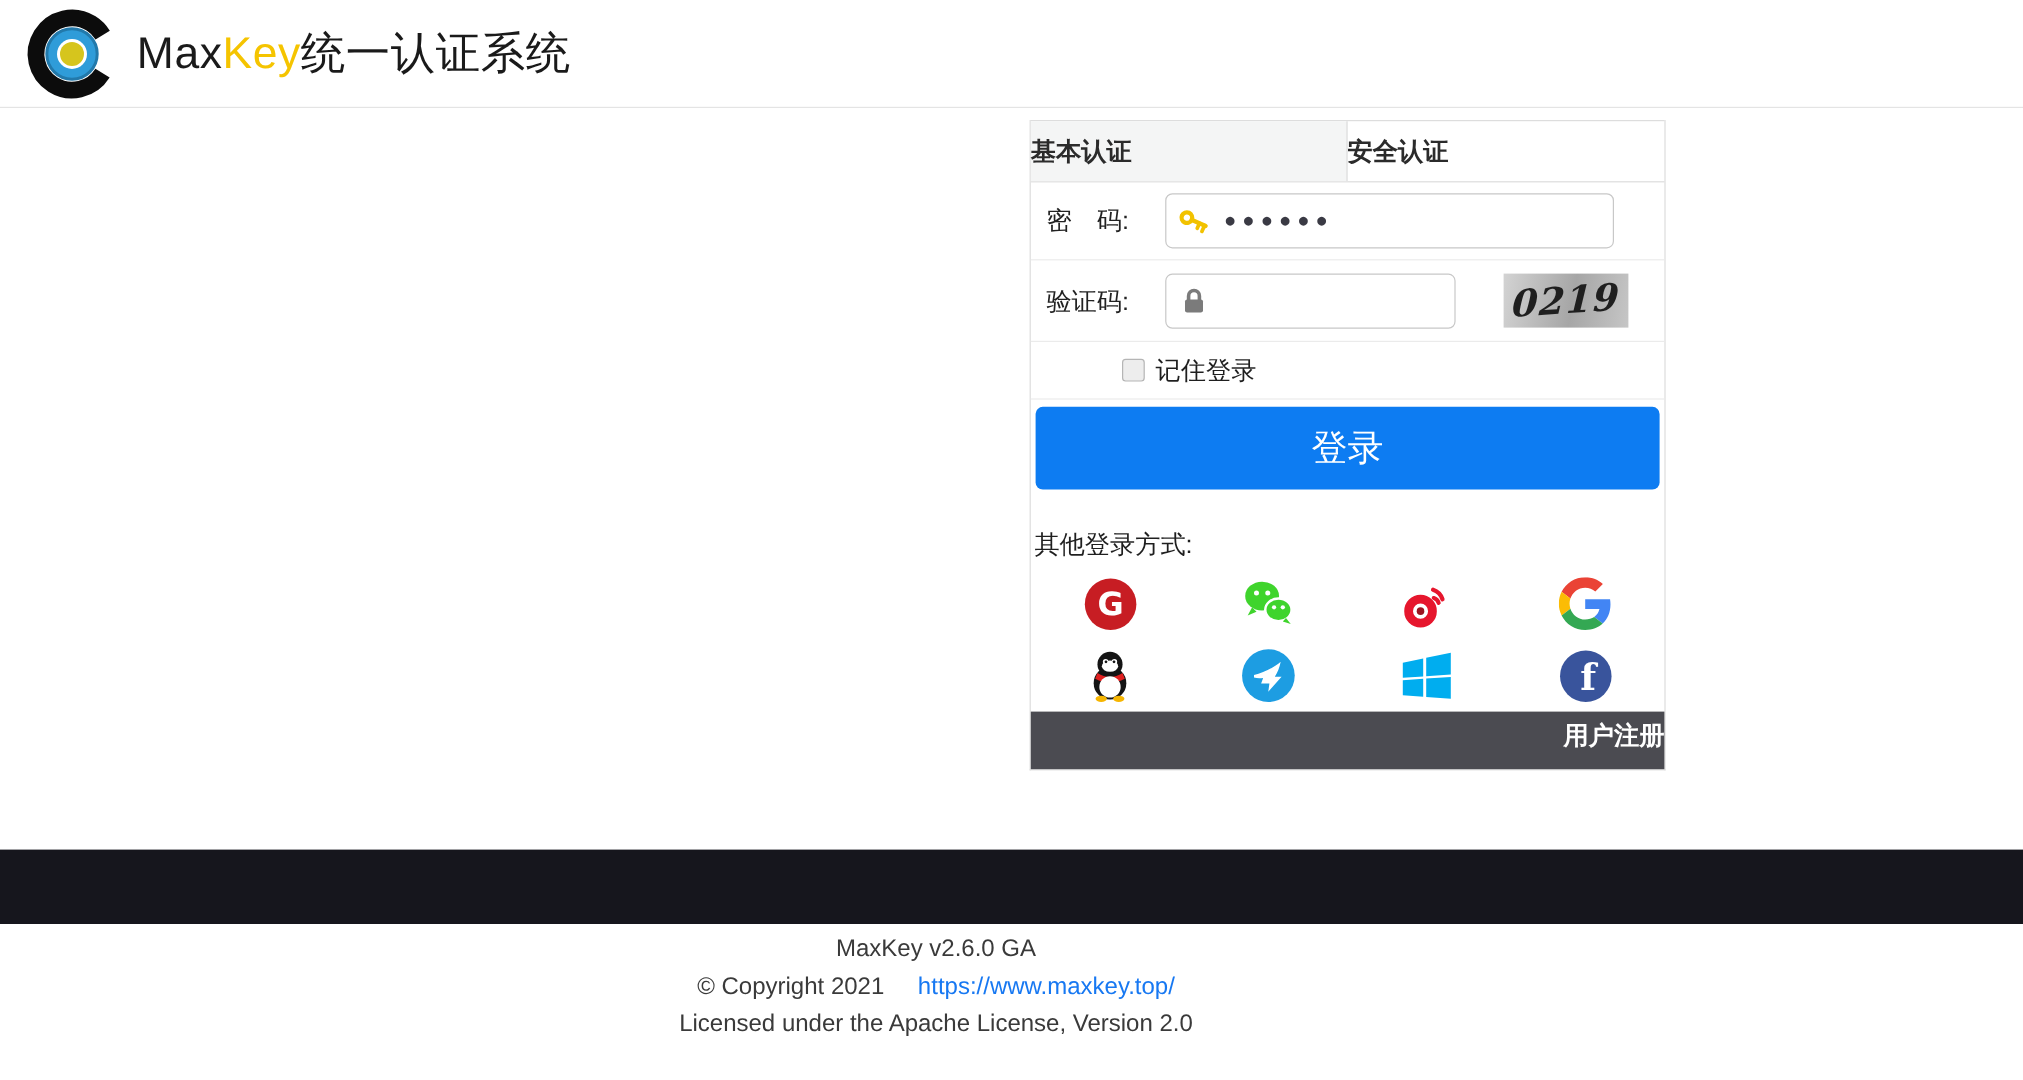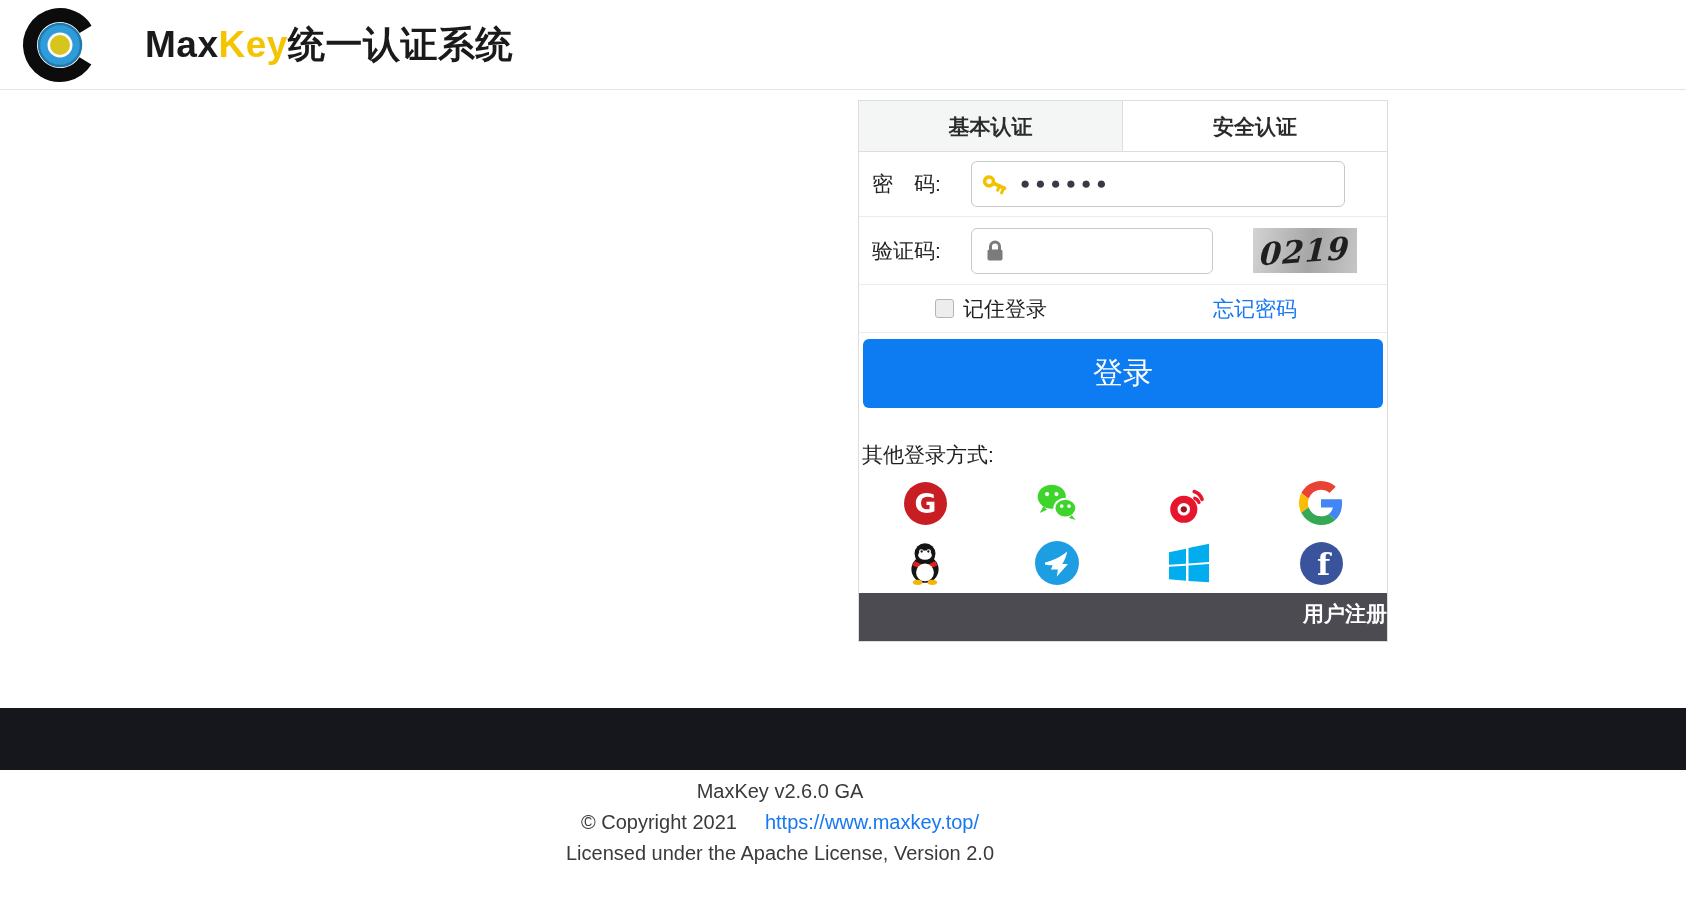--- a/index.html
+++ b/index.html
@@ -1,30 +1,30 @@
 <!DOCTYPE html>
 <html><head>
 <meta charset="utf-8">
 <style>
   * { margin:0; padding:0; box-sizing:border-box; }
   html,body { width:1686px; height:900px; background:#fff; font-family:"Liberation Sans", sans-serif; overflow:hidden; }
 
   
   .header { position:relative; height:90px; background:#fff; border-bottom:1px solid #e4e4e4; }
   .logo { position:absolute; left:20px; top:5px; }
-  .app-title { position:absolute; left:114px; top:0; height:90px; line-height:90px; font-size:37px; font-weight:bold; color:#1a1a1a; letter-spacing:.5px; white-space:nowrap;margin-left:31px; }
+  .app-title { position:absolute; left:114px; top:0; height:90px; line-height:90px; font-size:37px; font-weight:normal; color:#1a1a1a; letter-spacing:.5px; white-space:nowrap; }
   .app-title .t-key { color:#f5c400; }
   .lang { position:absolute; right:28px; top:0; height:90px; line-height:96px; font-size:21px; color:#333; white-space:nowrap; }
   .lang a { color:#1778f2; text-decoration:none; cursor:pointer; }
   .lang .sep { color:#444; margin:0 8px; }
 
   
   .panel { position:absolute; left:858px; top:100px; width:530px; background:#fff; border:1px solid #ddd; border-top:none; }
   .tabs { display:flex; height:52px; border-top:1px solid #ddd; border-bottom:1px solid #ddd; }
-  .tab { width:50%; line-height:51px; text-align:center; font-size:21px; font-weight:bold; color:#2b2b2b; cursor:pointer; }
+  .tab { width:50%; line-height:51px; font-size:21px; font-weight:bold; color:#2b2b2b; cursor:pointer; }
   .tab.active { background:#f4f5f5; border-right:1px solid #ddd; }
 
   .frow { display:flex; align-items:center; border-bottom:1px solid #ebebeb; }
   .frow .flabel { width:112px; padding-left:13px; font-size:21px; color:#222; white-space:nowrap; }
   .ibox { height:46px; border:1px solid #c8c8c8; border-radius:6px; background:#fff; display:flex; align-items:center; padding:0 10px; gap:12px; }
   .ibox .ival { font-size:21px; font-weight:bold; color:#3d3d3d; }
   .ibox .ival.dots { font-size:17px; letter-spacing:5px; color:#3a3a44; }
   .row-user { height:63px; }
   .row-pass { height:65px; }
   .row-captcha { height:68px; }
@@ -102,23 +102,20 @@
     </div>
     <div class="captcha-img">
       <span>0219</span>
     </div>
   </div>
 
   <div class="row-check">
     <div class="half">
       <span class="checkbox"></span>
       <span class="remember-label">记住登录</span>
-    </div>
-    <div class="half">
-      <a class="forgot-link">忘记密码</a>
     </div>
   </div>
 
   <button class="login-btn">登录</button>
 
   <div class="other-label">其他登录方式:</div>
 
   <div class="social-grid">
     <div class="social-cell">
       <svg width="45" height="45" viewBox="0 0 44 44">

